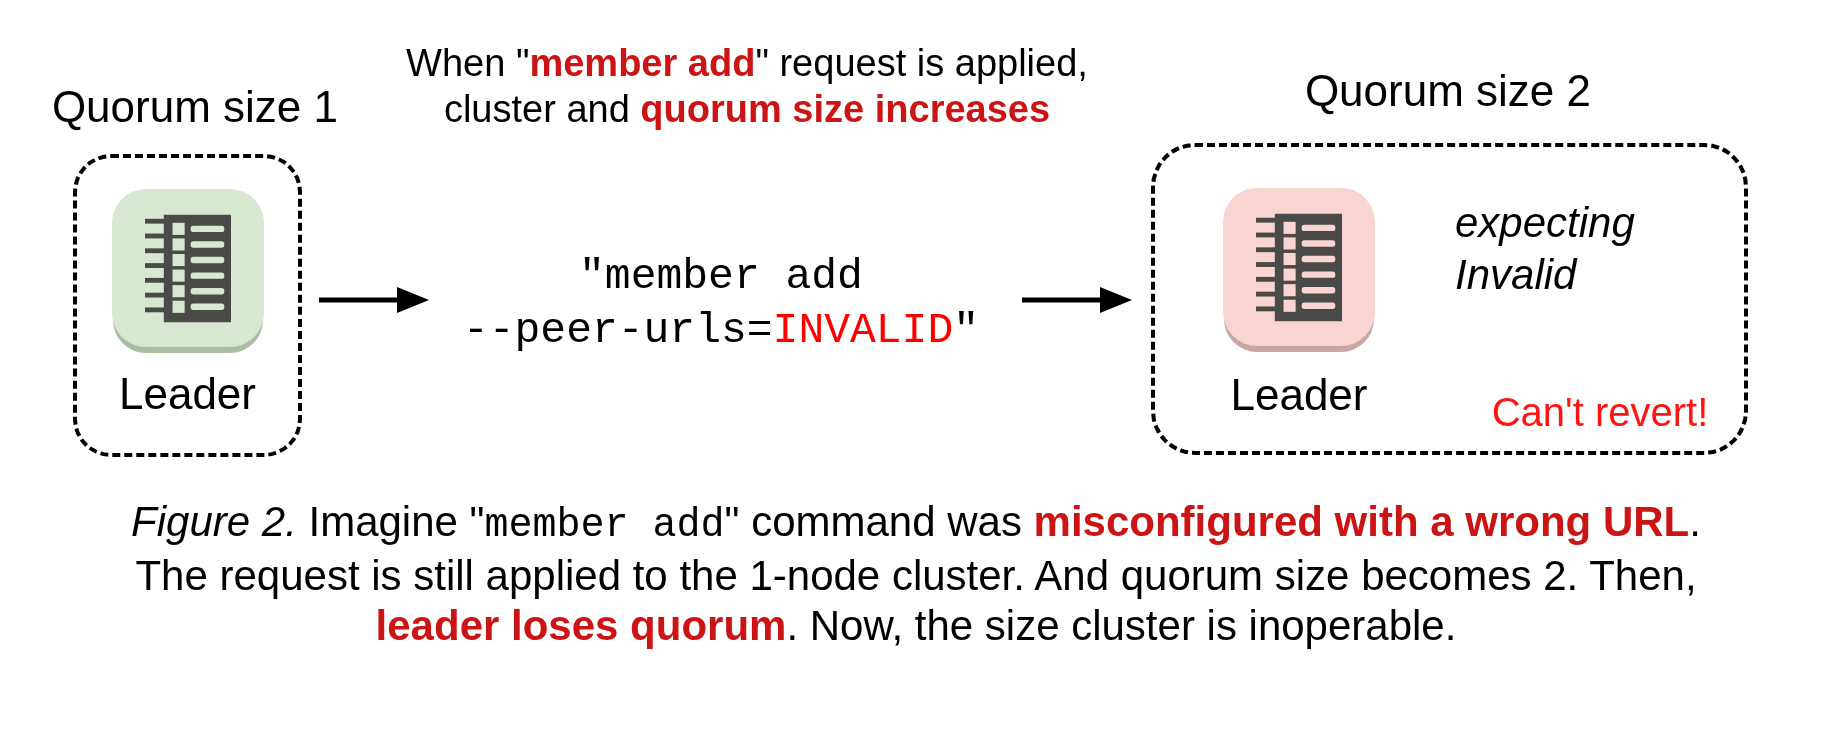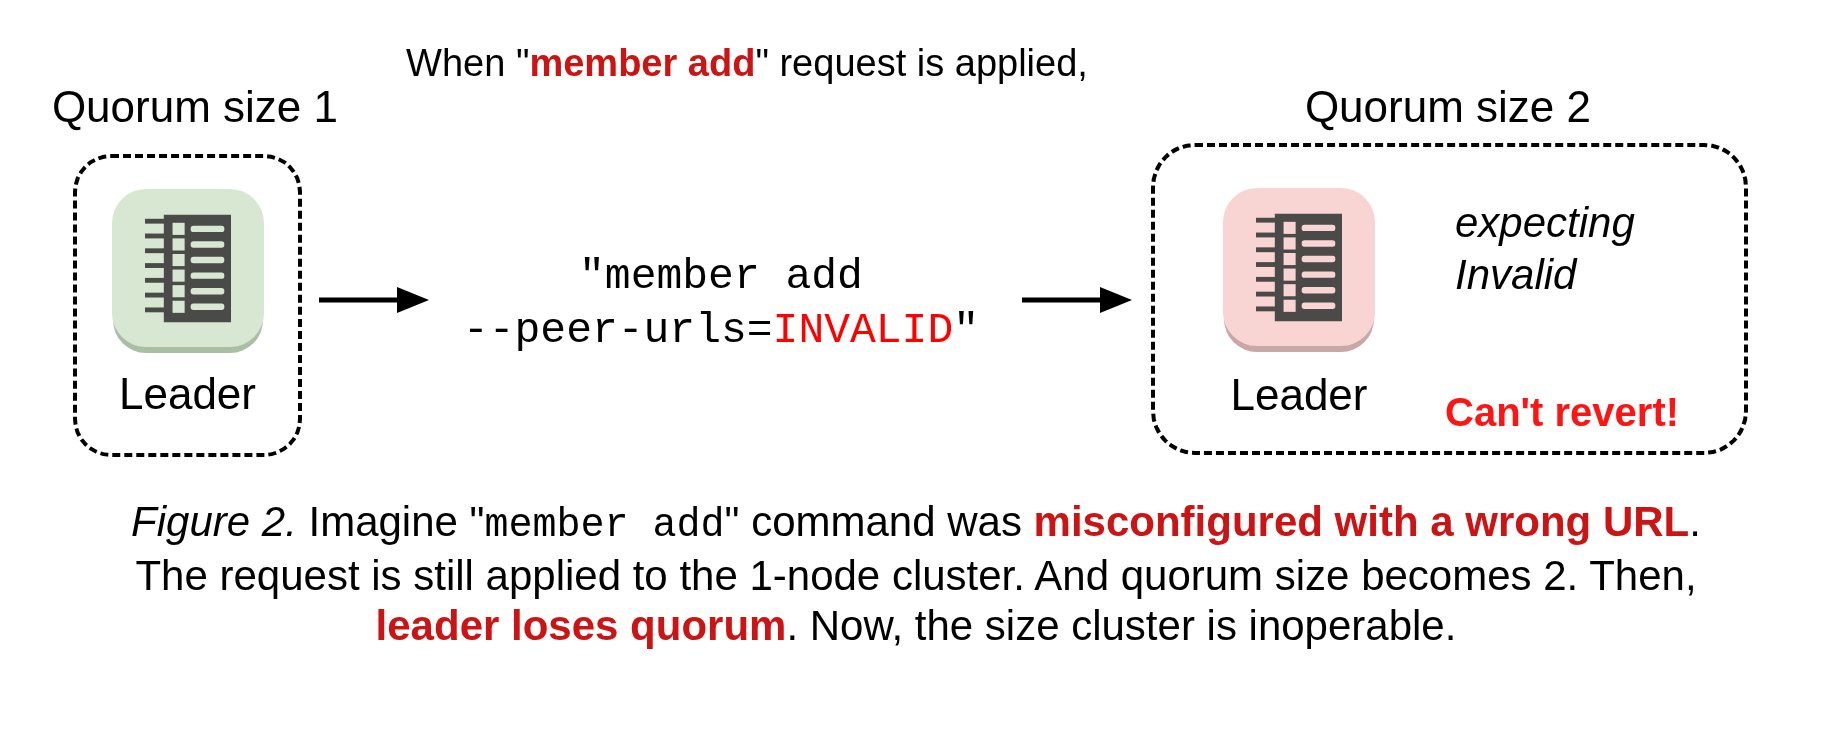--- a/index.html
+++ b/index.html
@@ -14,21 +14,21 @@
     overflow: hidden;
   }
   .heading {
     position: absolute;
     font-size: 44px;
     line-height: 46px;
     text-align: right;
     white-space: nowrap;
   }
   .qs1 { left: 38px;  top: 84px; width: 300px; }
-  .qs2 { left: 1291px; top: 84px; width: 300px; }
+  .qs2 { left: 1291px; top: 68px; width: 300px; }
 
   .cluster-box {
     position: absolute;
     border: 4px dashed #000;
   }
   .left-box {
     left: 73px; top: 154px; width: 229px; height: 303px;
     border-radius: 38px;
     display: flex; flex-direction: column; align-items: center;
     padding-top: 31px;
@@ -80,21 +80,22 @@
   .right-node .node-label { margin-top: 26px; }
 
   .expect {
     position: absolute; left: 300px; top: 50px; width: 290px;
     text-align: left;
     font-style: italic;
     font-size: 42px; line-height: 52px;
   }
   .warning {
     position: absolute; left: 290px; top: 243px; width: 310px;
-    font-weight: bold;
+    text-align: center;
+    font-weight: normal;
     font-size: 40px; line-height: 44px;
     color: var(--warning-red);
   }
 
   .caption {
     position: absolute; left: 0; top: 497px; width: 100%;
     text-align: center;
     font-size: 42px; line-height: 50px;
   }
   .caption .mono { font-family: "Liberation Mono", monospace; font-size: 40px; }
@@ -135,20 +136,21 @@
     <div class="node-label">Leader</div>
   </div>
 
   <svg class="arrow arrow1" width="112" height="36" viewBox="0 0 112 36">
       <line x1="2" y1="18" x2="82" y2="18" stroke="#000" stroke-width="5"></line>
       <polygon points="80,5 80,31 112,18" fill="#000"></polygon>
     </svg>
 
   <div class="note">
     <div class="note-line"><span>When "</span><span class="em">member add</span><span>" request is applied,</span></div>
+    <div class="note-line"><span>cluster and </span><span class="em">quorum size increases</span></div>
   </div>
 
   <div class="code">
     <div>"member add</div>
     <div><span>--peer-urls=</span><span class="invalid">INVALID</span><span>"</span></div>
   </div>
 
   <svg class="arrow arrow2" width="112" height="36" viewBox="0 0 112 36">
       <line x1="2" y1="18" x2="82" y2="18" stroke="#000" stroke-width="5"></line>
       <polygon points="80,5 80,31 112,18" fill="#000"></polygon>

